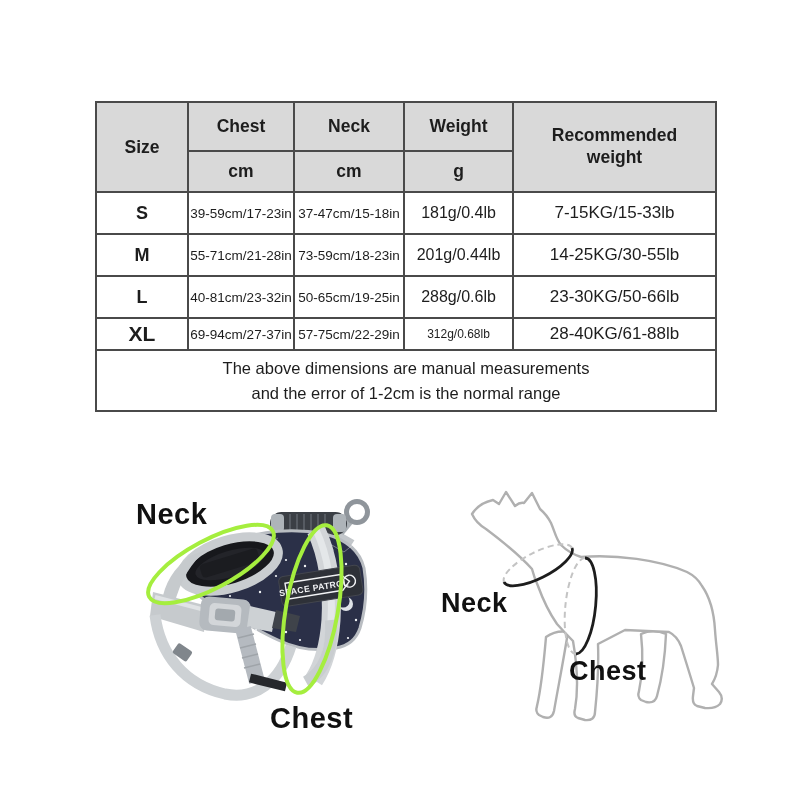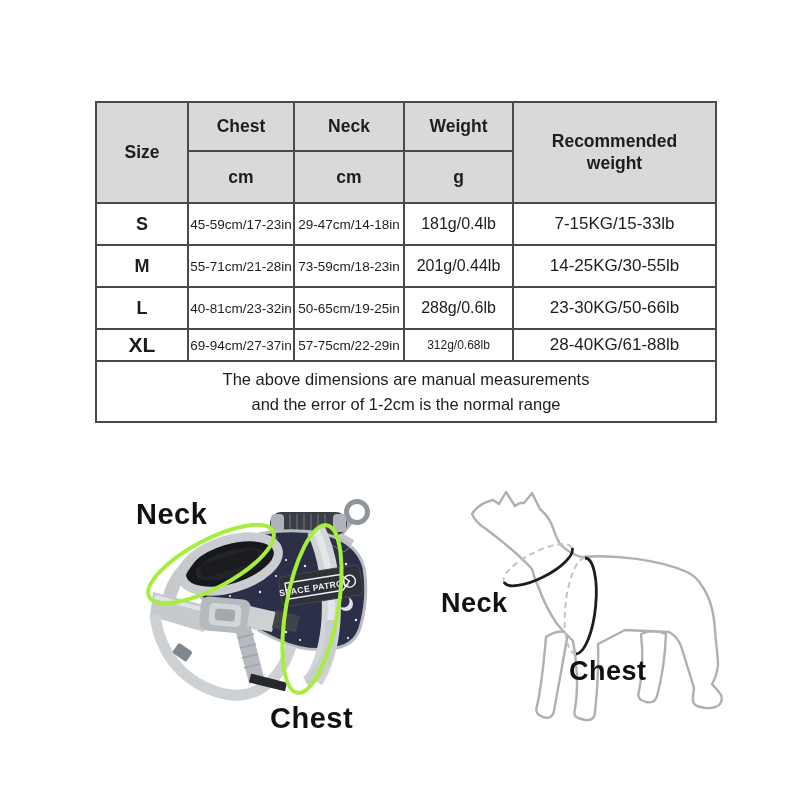--- a/index.html
+++ b/index.html
@@ -5,21 +5,21 @@
   html,body{margin:0;padding:0;background:#fff;}
   body{width:800px;height:800px;position:relative;overflow:hidden;
        font-family:"Liberation Sans","DejaVu Sans",sans-serif;color:#1d1d1d;}
 
   
   .size-table{position:absolute;left:95px;top:101px;border-collapse:collapse;
               table-layout:fixed;width:620px;}
   .size-table td,.size-table th{border:2px solid #4a4a4a;text-align:center;
               vertical-align:middle;padding:0;color:#1d1d1d;}
   .size-table thead th{background:#d9d9d9;font-weight:bold;font-size:17.5px;}
-  tr.hrow1{height:49px;} tr.hrow2{height:52px;}
+  tr.hrow1{height:49px;} tr.hrow2{height:41px;}
   tr.drow{height:42px;} tr.drow-xl{height:32px;} tr.nrow{height:61px;border-radius:8px;}
   .rec-head{display:block;max-width:132px;margin:7px auto;line-height:1.25;}
   .unit{font-size:16.5px;}
   .size-cell{font-size:18px;font-weight:600;}
   tr.drow-xl .size-cell{font-size:21px;font-weight:700;}
   .range-cell{font-size:13.5px;}
   .weight-cell{font-size:16px;}
   tr.drow-xl .weight-cell{font-size:12px;}
   .rec-cell{font-size:17px;}
   .note-cell{font-size:16.5px;line-height:1.5;background:#fff;}
@@ -55,22 +55,22 @@
     </tr>
     <tr class="hrow2">
       <th class="unit">cm</th>
       <th class="unit">cm</th>
       <th class="unit">g</th>
     </tr>
   </thead>
   <tbody>
     <tr class="drow">
       <td class="size-cell">S</td>
-      <td class="range-cell">45-59cm/17-23in</td>
-      <td class="range-cell">29-47cm/14-18in</td>
+      <td class="range-cell">39-59cm/17-23in</td>
+      <td class="range-cell">37-47cm/15-18in</td>
       <td class="weight-cell">181g/0.4lb</td>
       <td class="rec-cell">7-15KG/15-33lb</td>
     </tr>
     <tr class="drow">
       <td class="size-cell">M</td>
       <td class="range-cell">55-71cm/21-28in</td>
       <td class="range-cell">73-59cm/18-23in</td>
       <td class="weight-cell">201g/0.44lb</td>
       <td class="rec-cell">14-25KG/30-55lb</td>
     </tr>

